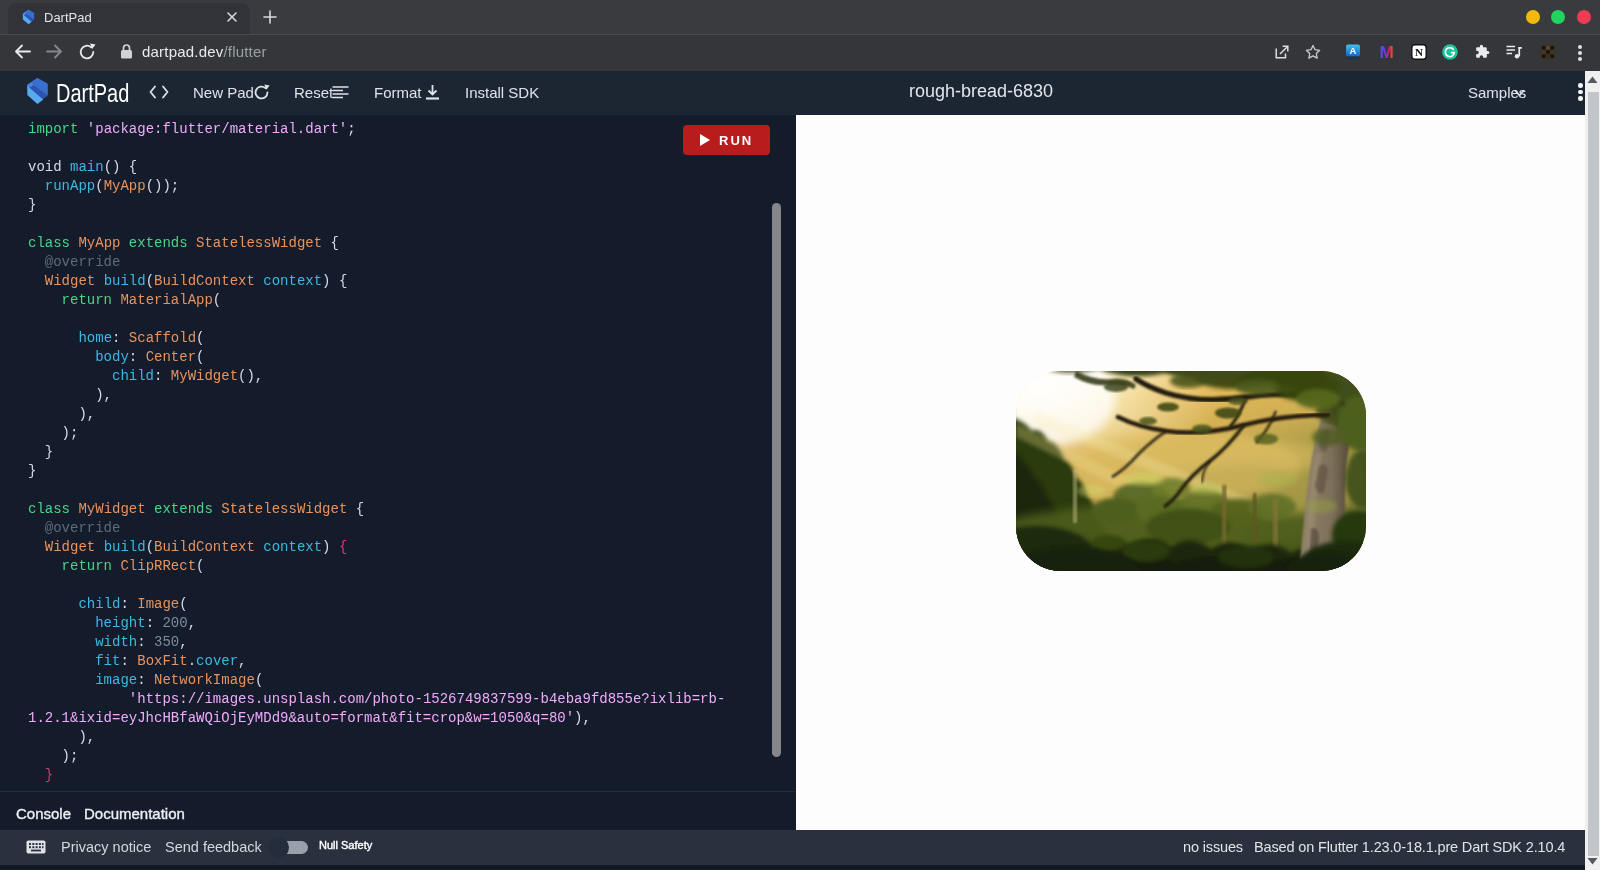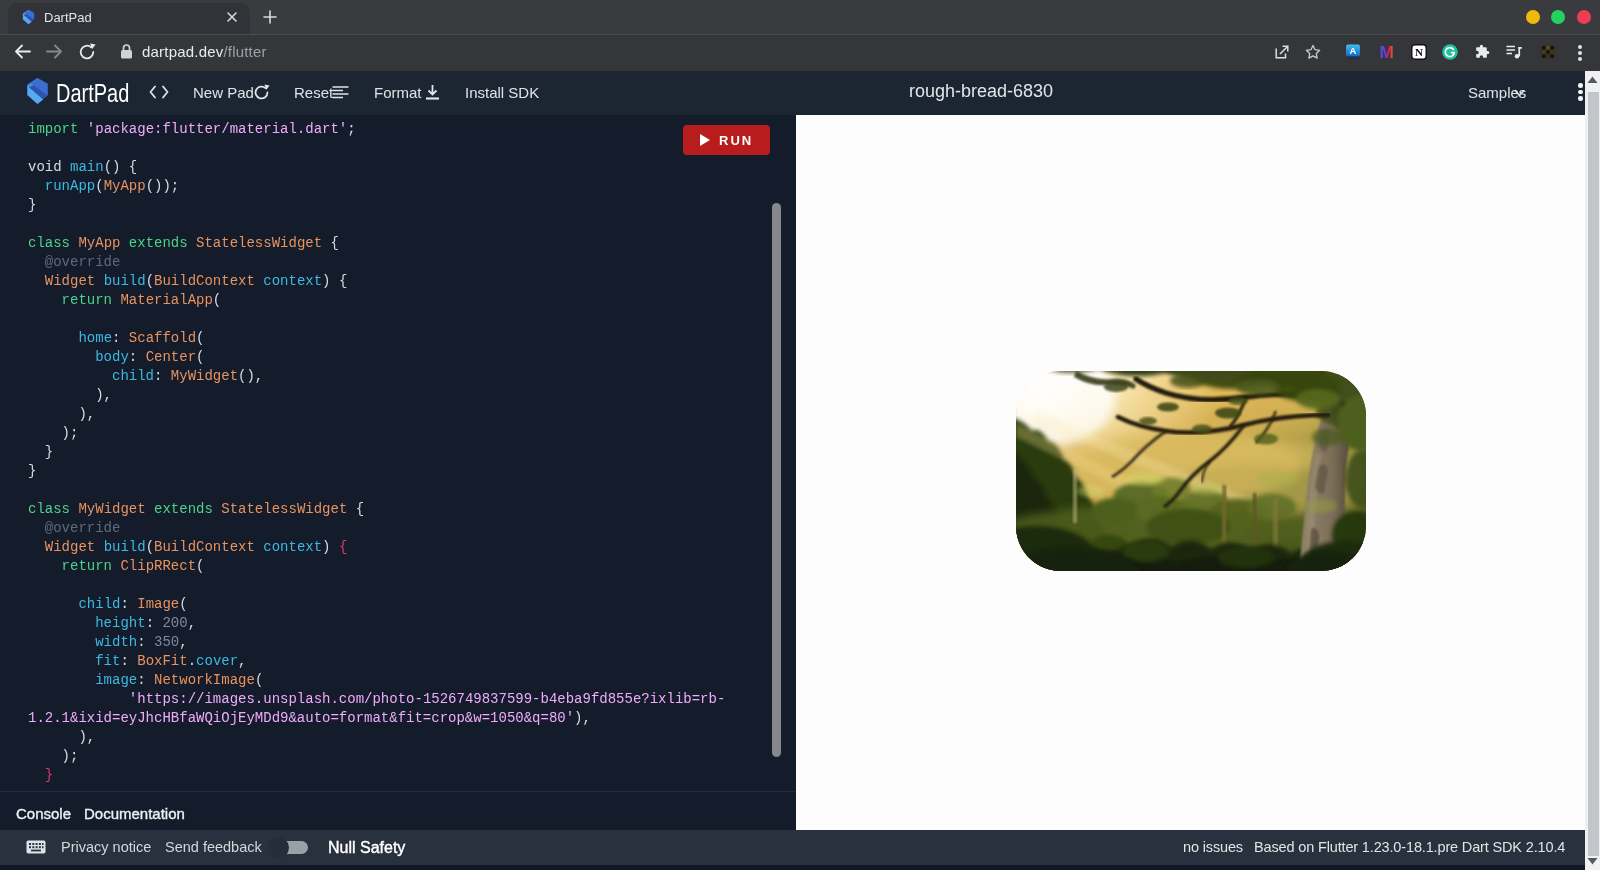--- a/index.html
+++ b/index.html
@@ -386,21 +386,21 @@
         <rect x="12.9" y="6.2" width="2" height="2"></rect>
         <rect x="16" y="6.2" width="1.5" height="2"></rect>
       <rect x="5" y="9.6" width="10" height="1.8"></rect>
     </g>
   </svg>
 
   <div class="abs" style="left:272px;top:841px;width:36px;height:13px;border-radius:7px;background:#99a0a9"></div>
   <div class="dot" style="left:268px;top:837px;width:21px;height:21px;background:#242d3b"></div>
   <div class="abs sbtext" style="left:61px;top:839px">Privacy notice</div>
   <div class="abs sbtext" style="left:165px;top:839px">Send feedback</div>
-  <div class="abs" style="left:328px;top:839px;font-size:16px;color:#fff;-webkit-text-stroke:0.4px #fff">Null Safety</div>
+  <div class="abs" style="left:319px;top:839px;font-size:11px;color:#fff;-webkit-text-stroke:0.4px #fff">Null Safety</div>
   <div class="abs sbright" style="left:1183px;top:839px">no issues</div>
   <div class="abs sbright" style="left:1254px;top:839px">Based on Flutter 1.23.0-18.1.pre Dart SDK 2.10.4</div>
 
   <div id="pagescroll" class="abs"></div>
   <div id="pagethumb" class="abs"></div>
   <svg class="abs" style="left:1587px;top:76px" width="11" height="8" viewBox="0 0 11 8">
       <path d="M5.5 0.5 L10.5 7 L0.5 7 Z" fill="#56595e"></path>
     </svg>
   <svg class="abs" style="left:1587px;top:857px" width="11" height="8" viewBox="0 0 11 8">
       <path d="M5.5 7.5 L10.5 1 L0.5 1 Z" fill="#56595e"></path>

